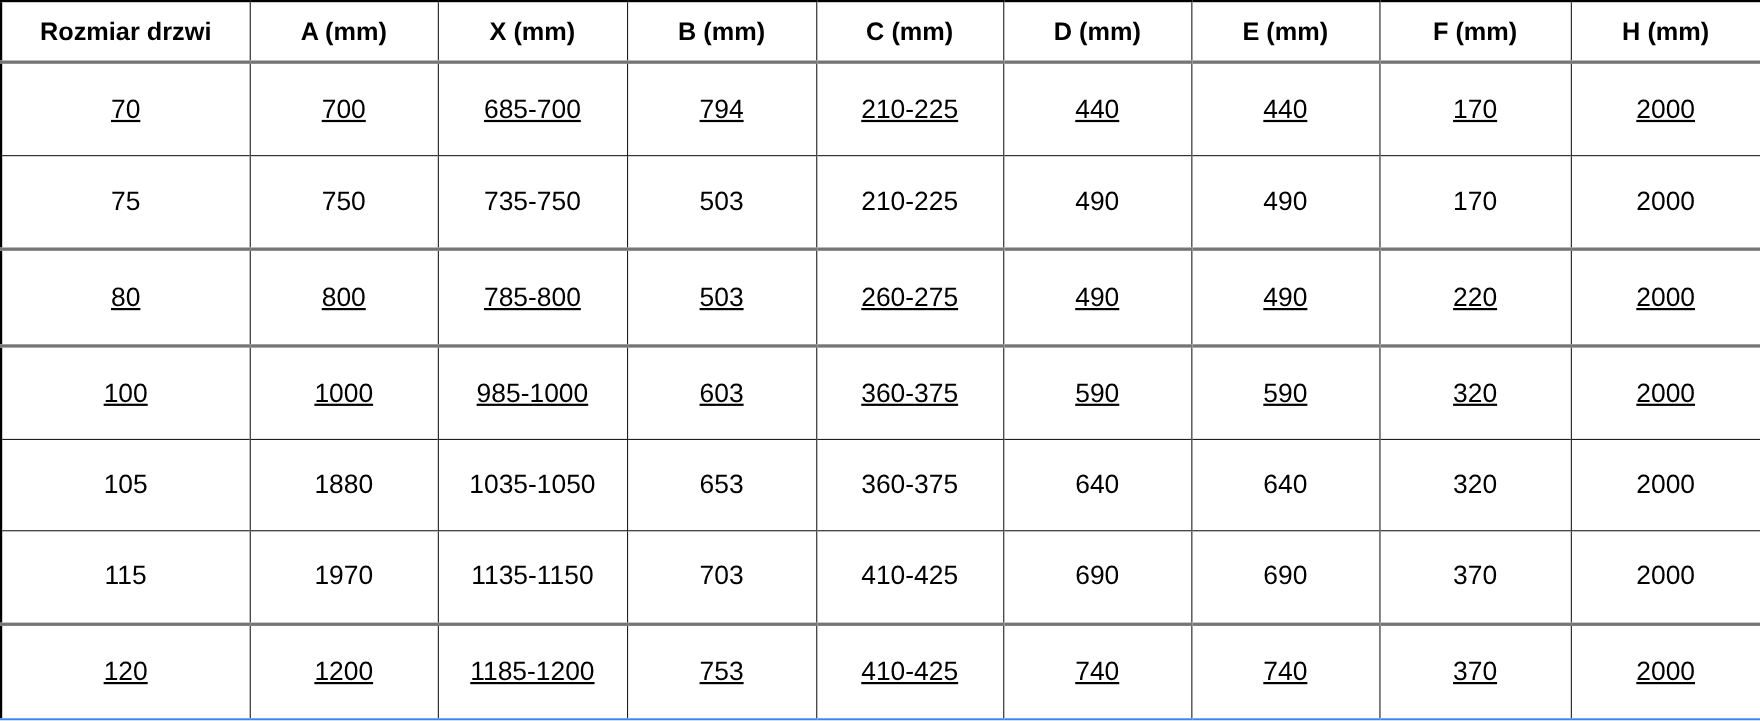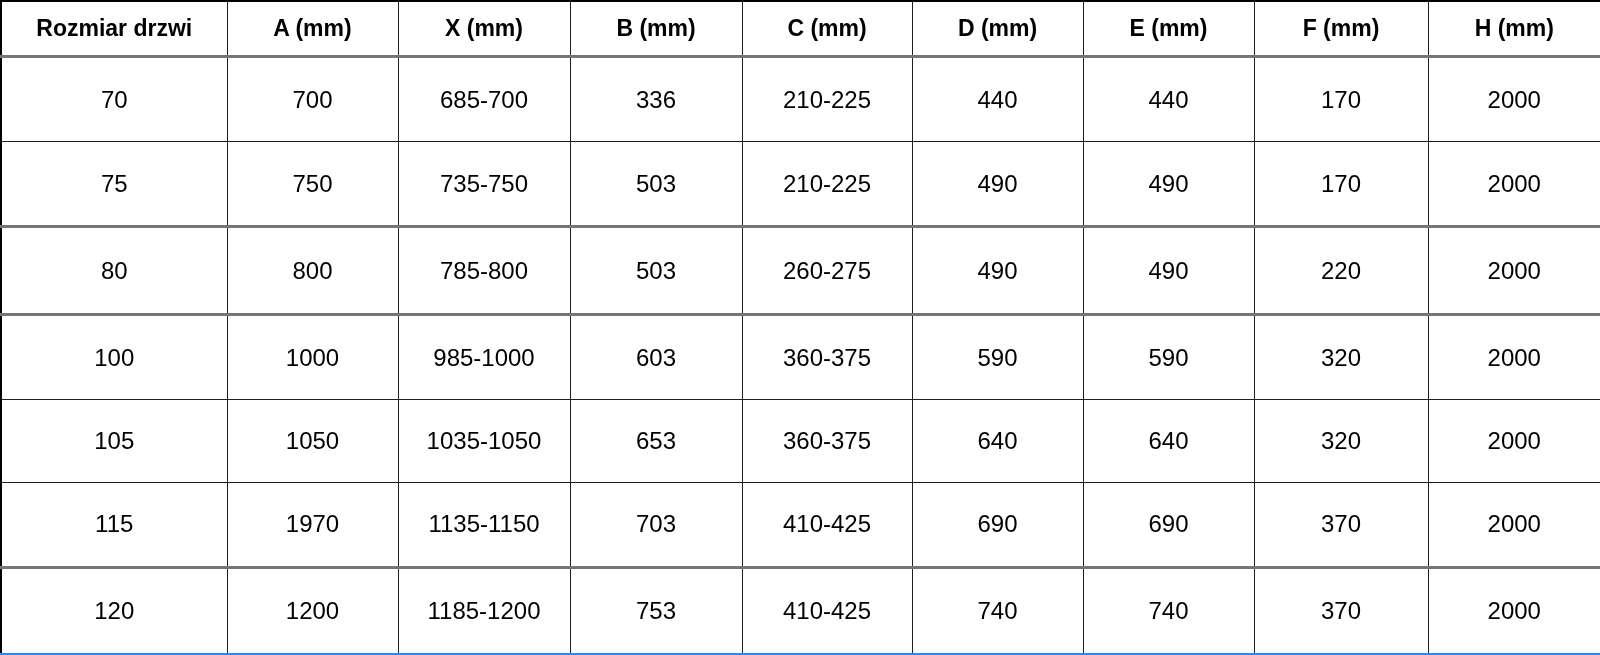--- a/index.html
+++ b/index.html
@@ -39,20 +39,21 @@
     border-bottom: 3px solid #757575;
     margin-top: 36px;
   }
   .spec-table tbody td {
     font-size: 24px;
     font-weight: 400;
   }
   
   .spec-table tbody tr.group td {
     border-top: 3px solid #757575;
+    text-decoration: underline;
   }
   .spec-table tbody tr:last-child td {
     border-bottom: 2px solid #3b82f6;
   }
 </style>
 </head>
 <body>
 
 <table class="spec-table">
   <colgroup>
@@ -77,21 +78,21 @@
       <th>E (mm)</th>
       <th>F (mm)</th>
       <th>H (mm)</th>
     </tr>
   </thead>
   <tbody>
     <tr class="group">
       <td>70</td>
       <td>700</td>
       <td>685-700</td>
-      <td>336</td>
+      <td>794</td>
       <td>210-225</td>
       <td>440</td>
       <td>440</td>
       <td>170</td>
       <td>2000</td>
     </tr>
     <tr>
       <td>75</td>
       <td>750</td>
       <td>735-750</td>
@@ -119,21 +120,21 @@
       <td>985-1000</td>
       <td>603</td>
       <td>360-375</td>
       <td>590</td>
       <td>590</td>
       <td>320</td>
       <td>2000</td>
     </tr>
     <tr>
       <td>105</td>
-      <td>1050</td>
+      <td>1880</td>
       <td>1035-1050</td>
       <td>653</td>
       <td>360-375</td>
       <td>640</td>
       <td>640</td>
       <td>320</td>
       <td>2000</td>
     </tr>
     <tr>
       <td>115</td>

